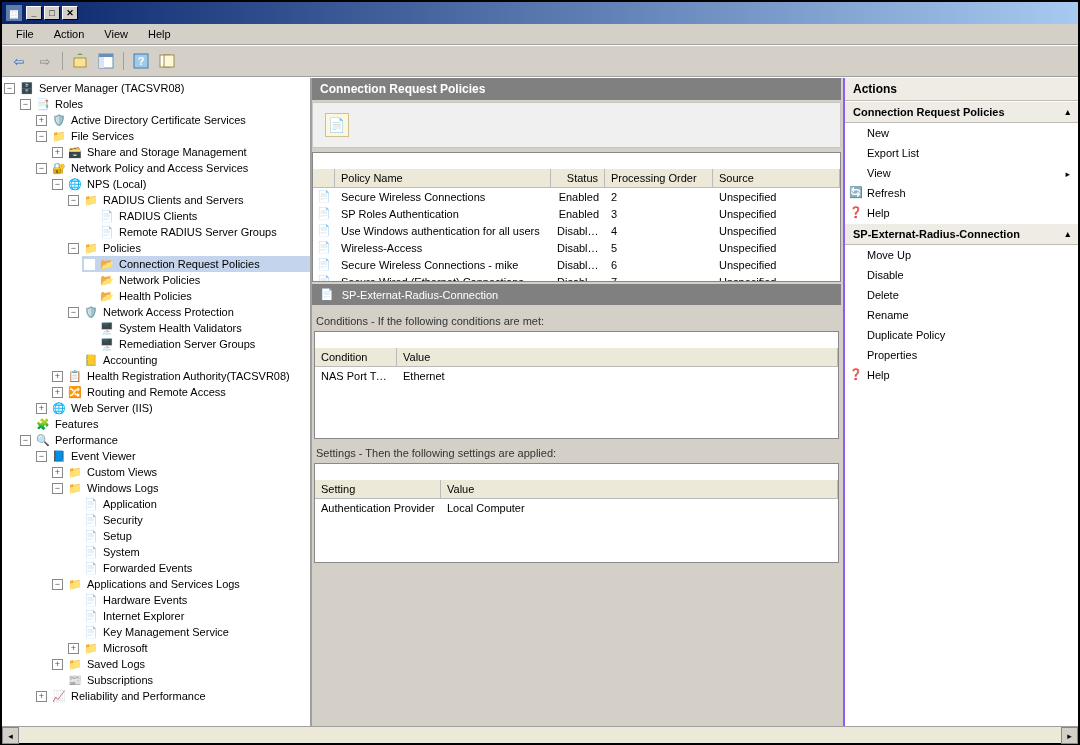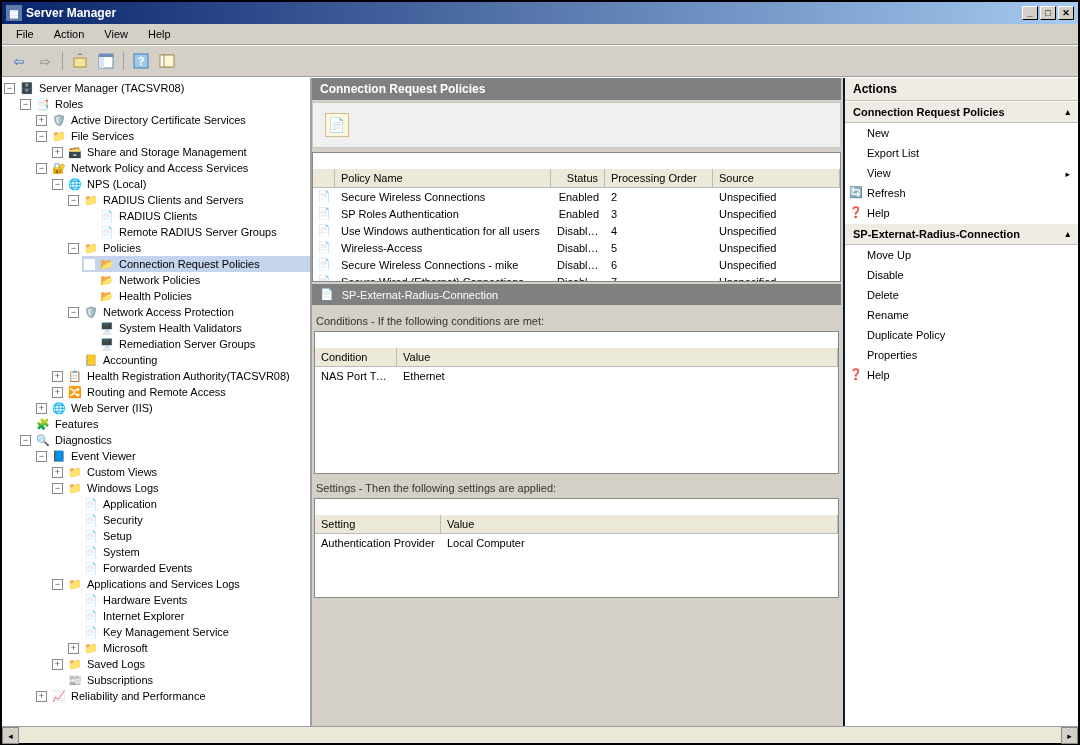--- a/index.html
+++ b/index.html
@@ -38,44 +38,43 @@
 .grid-body { }
 .grid-row { display: flex; align-items: center; height: 17px; }
 .grid-row.selected { background: #000080; color: #fff; }
 .grid-cell { padding: 1px 6px; overflow: hidden; text-overflow: ellipsis; white-space: nowrap; }
 .c-icon { width: 22px; display:flex; justify-content:center; }
 .c-name { width: 216px; }
 .c-status { width: 54px; text-align: right; }
 .c-order { width: 108px; }
 .c-source { flex: 1; }
 .section-label { padding: 8px 4px 4px 4px; color: #333; }
-.cond-grid { height: 143px; margin: 0 2px; }
+.cond-grid { height: 108px; margin: 0 2px; }
 .set-grid { height: 100px; margin: 0 2px 4px 2px;}
 .cond-h1 { width: 82px; }
 .cond-h2 { flex: 1; }
 .set-h1 { width: 126px; }
 .set-h2 { flex: 1; }
-.actions-panel { width: 235px; background: #fff; display: flex; flex-direction: column; border-left: 2px solid #0f172a; }
+.actions-panel { width: 235px; background: #fff; display: flex; flex-direction: column; border-left: 2px solid #8b5cf6; }
 .actions-title { background: #efece5; padding: 4px 8px; font-weight: bold; font-size: 12px; border-bottom: 1px solid #c0bcb4; }
 .actions-group { background: #efece5; padding: 4px 8px; display: flex; justify-content: space-between; align-items: center; font-weight: bold; border-top: 1px solid #fff; border-bottom: 1px solid #c0bcb4; }
 .action-item { padding: 4px 20px 4px 22px; display: flex; align-items: flex-end; cursor: pointer; position: relative; }
 .action-item.has-arrow::after { content: '▸'; position: absolute; right: 8px; font-size: 9px; }
 .action-item.disabled { color: #888; cursor: default; }
 .action-icon { position: absolute; left: 4px; width: 14px; height: 14px; display: flex; align-items: center; justify-content: center; font-size: 11px; }
 .scrollbar-h { height: 17px; background: #ece9d8; border-top: 1px solid #a0a0a0; display: flex; }
 .sb-btn { width: 17px; height: 17px; background: #d4d0c8; border: 1px solid #888; display:flex; align-items:center; justify-content:center; font-size:9px;}
 svg { display: block; }
 </style>
 </head>
 <body>
 
 <div class="window">
   <div class="titlebar">
     <span class="titlebar-icon">▦</span>
-    <span class="titlebar-text">Server Manager</span>
     <div class="titlebar-controls">
       <span class="ctrl-btn">_</span>
       <span class="ctrl-btn">□</span>
       <span class="ctrl-btn">✕</span>
     </div>
   </div>
 
   <div class="menubar">
     <div class="menu-item">File</div>
     <div class="menu-item">Action</div>
@@ -284,21 +283,21 @@
                 <div class="node-row">
                   <span class="toggle empty"></span>
                   <span class="node-icon">🧩</span>
                   <span>Features</span>
                 </div>
               </li>
             <li>
               <div class="node-row">
                   <span class="toggle">−</span>
                   <span class="node-icon">🔍</span>
-                  <span>Diagnostics</span>
+                  <span>Performance</span>
                 </div>
               <ul>
                 <li>
                   <div class="node-row">
                       <span class="toggle">−</span>
                       <span class="node-icon">📘</span>
                       <span>Event Viewer</span>
                     </div>
                   <ul>
                     <li>

